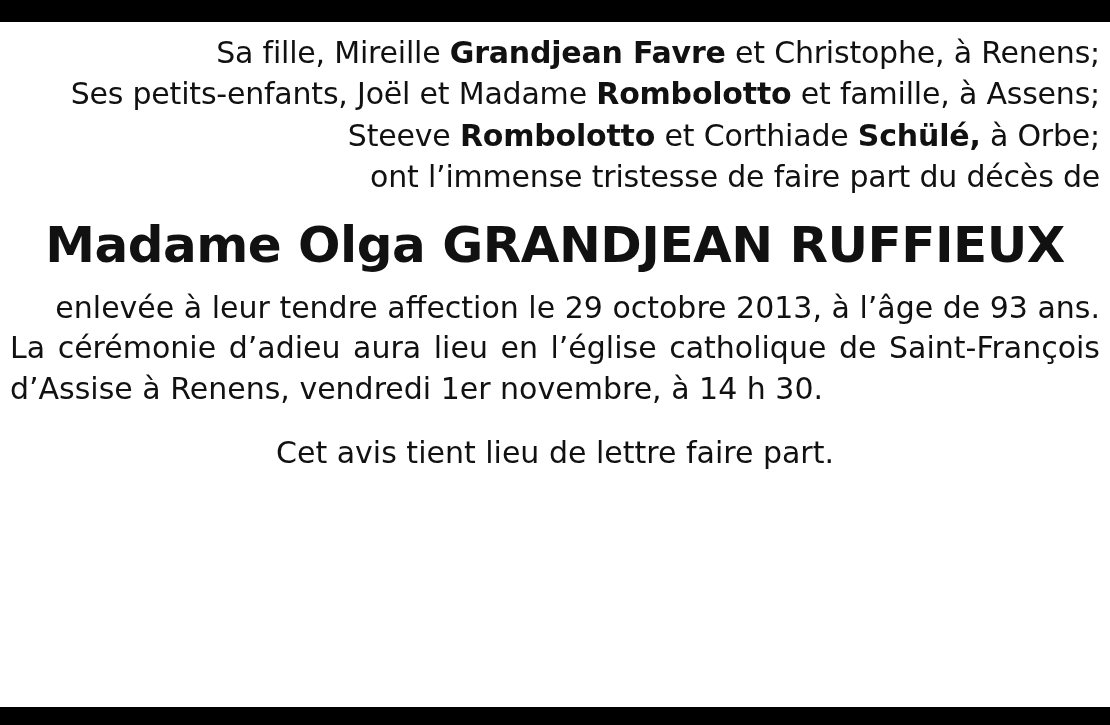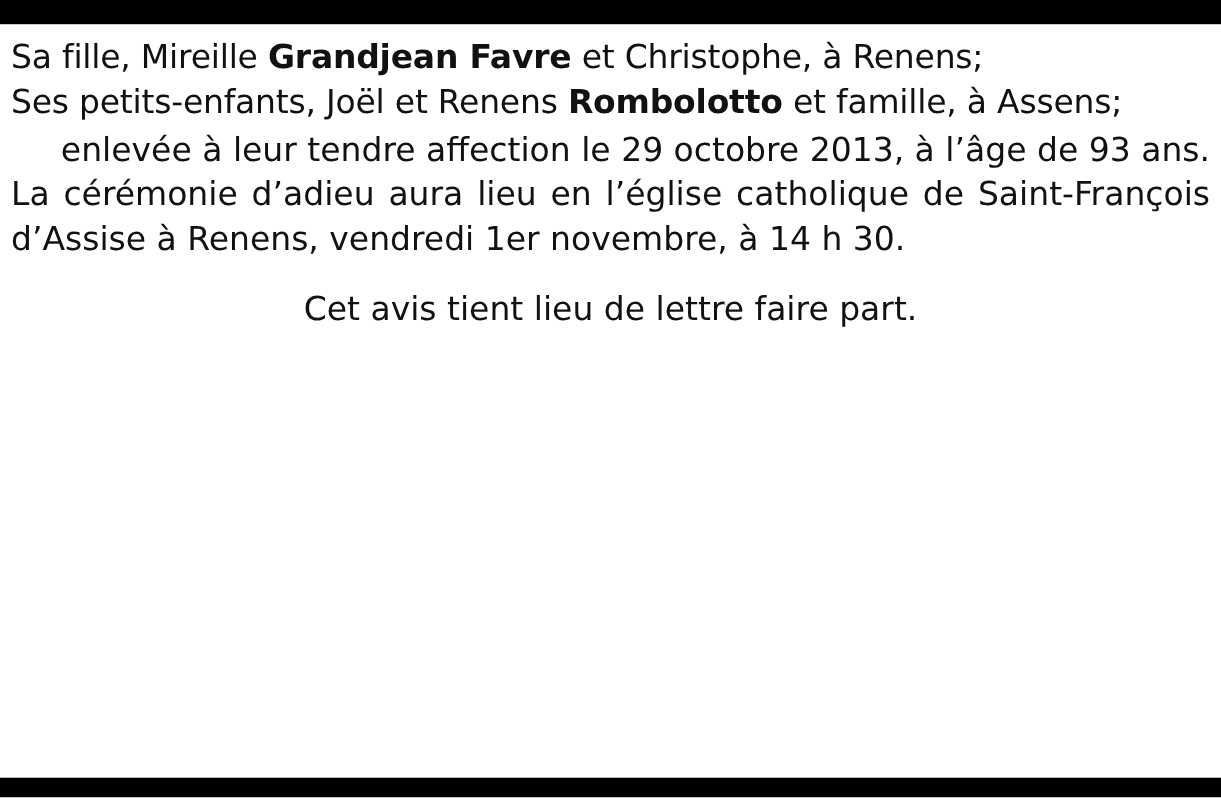--- a/index.html
+++ b/index.html
@@ -24,20 +24,21 @@
     border-bottom: 18px solid #000000;
     padding: 10px 10px 0 10px;
   }
   .body-text {
     font-size: 30px;
     line-height: 1.38;
     letter-spacing: -0.2px;
   }
   .line {
     white-space: nowrap;
+    text-align: right;
   }
   .line.indent-1 {
     padding-left: 270px;
   }
   .bold {
     font-weight: bold;
   }
   .deceased-name {
     text-align: center;
     font-weight: bold;
@@ -65,23 +66,26 @@
     margin-top: 2px;
   }
 </style>
 </head>
 <body>
 
 <div class="notice">
 
   <div class="body-text">
       <div class="line"><span>Sa fille, Mireille </span><span class="bold">Grandjean Favre</span><span> et Christophe, à Renens;</span></div>
-      <div class="line"><span>Ses petits-enfants, Joël et Renens </span><span class="bold">Rombolotto</span><span> et famille, à Assens;</span></div>
+      <div class="line"><span>Ses petits-enfants, Joël et Madame </span><span class="bold">Rombolotto</span><span> et famille, à Assens;</span></div>
+      <div class="line indent-1"><span>Steeve </span><span class="bold">Rombolotto</span><span> et Corthiade </span><span class="bold">Schülé,</span><span> à Orbe;</span></div>
+      <div class="line"><span>ont l’immense tristesse de faire part du décès de</span></div>
     </div>
 
+  <div class="deceased-name">Madame Olga GRANDJEAN RUFFIEUX</div>
 
   <div class="block">
       <p class="para nojustify"><span>enlevée à leur tendre affection le 29 octobre 2013, à l’âge de 93 ans.</span></p>
       <p class="para"><span>La cérémonie d’adieu aura lieu en l’église catholique de Saint-François d’Assise à Renens, vendredi 1er novembre, à 14 h 30.</span></p>
     </div>
 
   <div class="closing">Cet avis tient lieu de lettre faire part.</div>
 
 </div>
 

